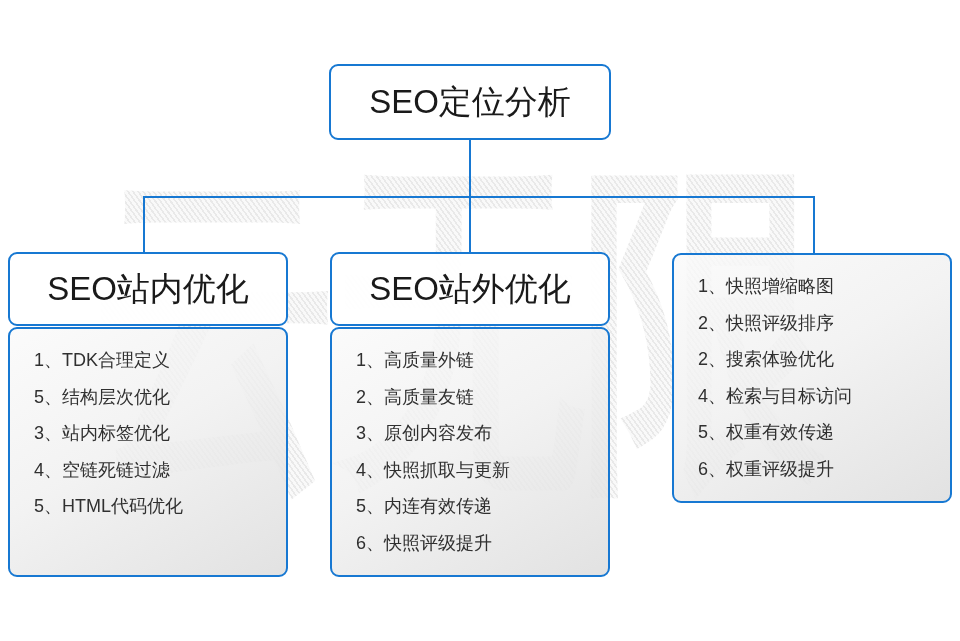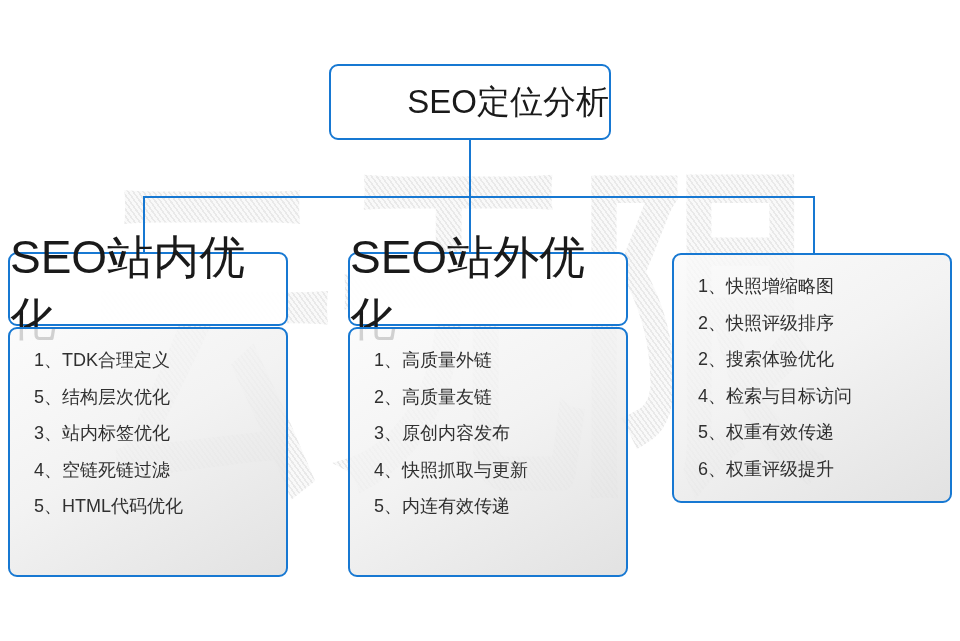--- a/index.html
+++ b/index.html
@@ -45,33 +45,32 @@
     justify-content: center;
     color: #1a1a1a;
     z-index: 2;
   }
   .root-box {
     position: absolute;
     left: 329px; top: 64px;
     width: 282px; height: 76px;
     background: #ffffff;
     font-size: 33px;
-    justify-content: flex-end;
   }
 
   .column { position: absolute; top: 252px; width: 280px; z-index: 2; }
   .col-0 { left: 8px; }
-  .col-1 { left: 348px; }
+  .col-1 { left: 330px; }
   .col-2 { left: 672px; }
 
   .header-box {
     position: relative;
     width: 280px; height: 74px;
     background: rgba(255,255,255,0.93);
-    font-size: 46px;
+    font-size: 33px;
   }
 
   .list-box {
     position: relative;
     margin-top: 1px;
     width: 280px; height: 250px;
     border: 2px solid #1778d2;
     border-radius: 9px;
     background: linear-gradient(150deg, rgba(250,250,250,0.82) 0%, rgba(240,240,240,0.82) 45%, rgba(222,222,222,0.88) 100%);
     list-style: none;
@@ -118,20 +117,21 @@
   <div class="column col-1">
     <div class="box header-box">
       <span>SEO站外优化</span>
     </div>
     <ul class="list-box">
       <li>1、高质量外链</li>
       <li>2、高质量友链</li>
       <li>3、原创内容发布</li>
       <li>4、快照抓取与更新</li>
       <li>5、内连有效传递</li>
+      <li>6、快照评级提升</li>
     </ul>
   </div>
 
   <div class="column col-2">
     <ul class="list-box">
       <li>1、快照增缩略图</li>
       <li>2、快照评级排序</li>
       <li>2、搜索体验优化</li>
       <li>4、检索与目标访问</li>
       <li>5、权重有效传递</li>

